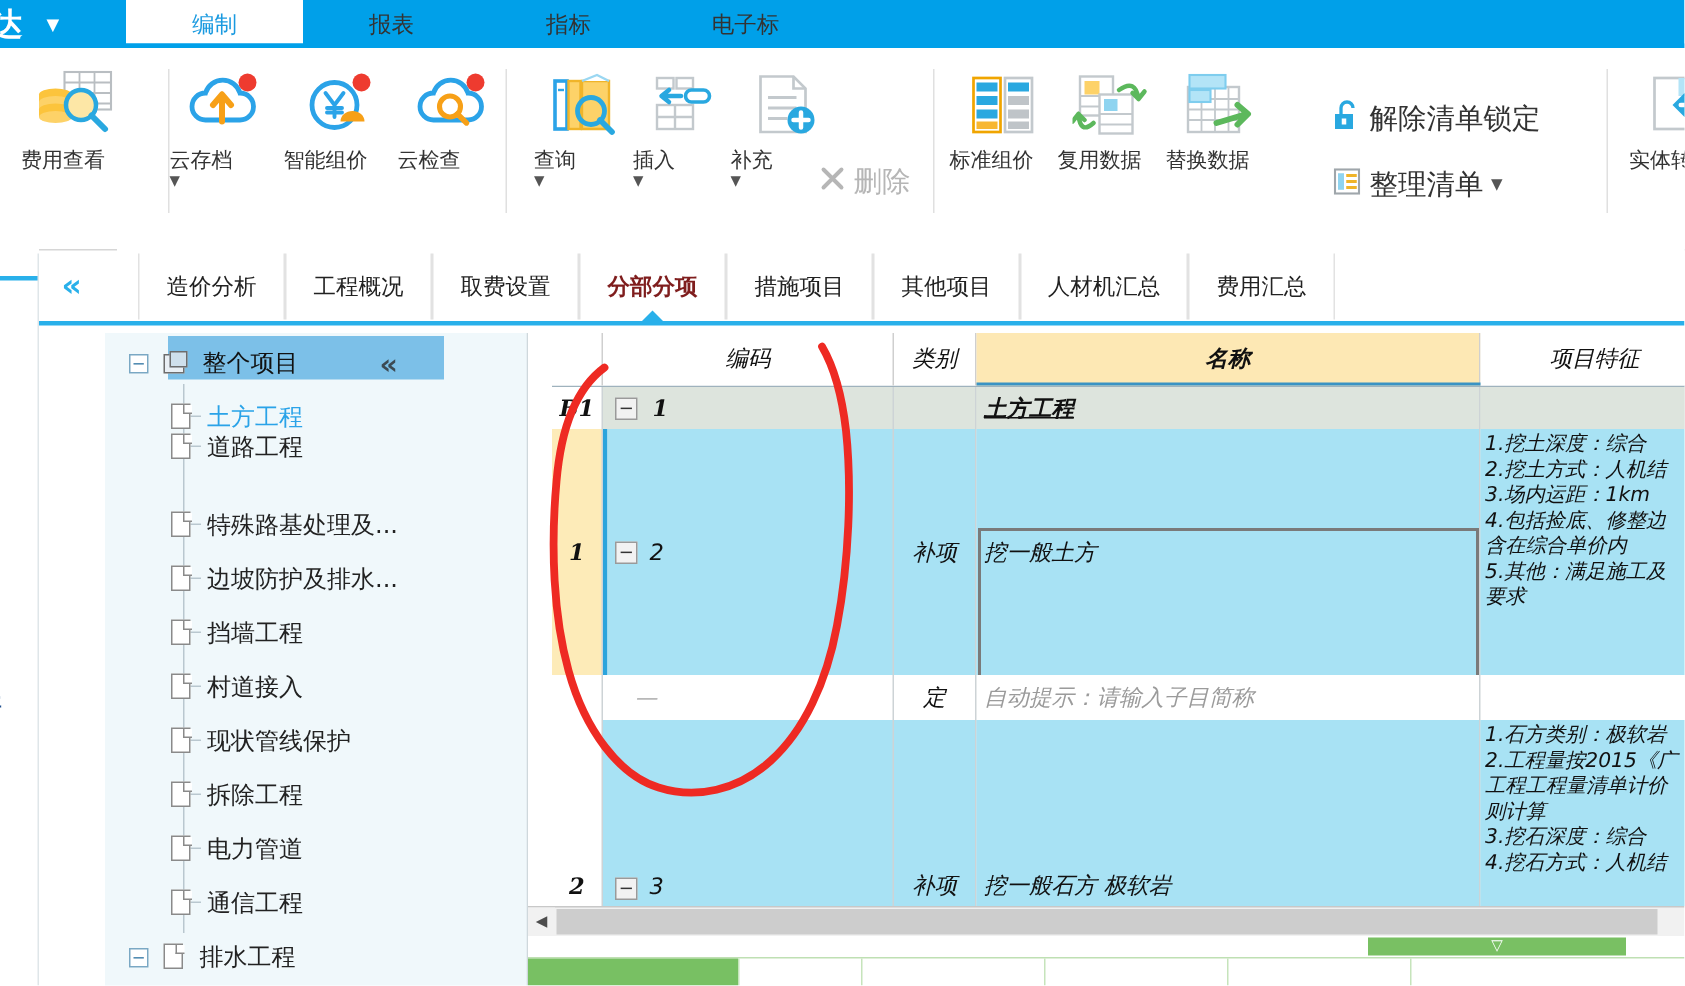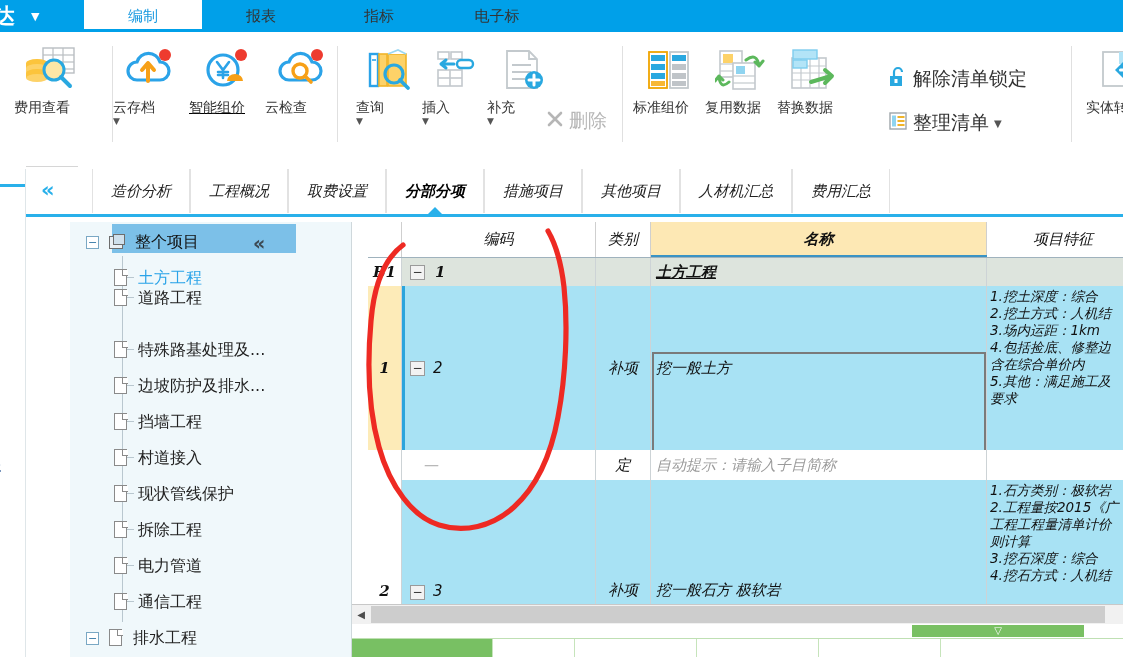--- a/index.html
+++ b/index.html
@@ -43,22 +43,22 @@
   .leftstub .t2{position:absolute;left:-14px;top:320px;font-size:15px;color:#29b0ea;font-weight:600;}
   .leftstub-edge{position:absolute;left:25px;top:169px;width:1px;height:488px;background:#dfe6e9;}
 
   
   .outer-chev{position:absolute;left:41px;top:178px;font-size:21px;color:#29b0ea;font-weight:700;}
 
   
   .sheettabs{position:absolute;left:78px;top:166px;width:1045px;height:50px;background:#ffffff;}
   .stab{position:absolute;top:3px;height:44px;display:flex;align-items:center;justify-content:center;
      font-size:15px;color:#222;border-left:1px solid #e2e2e2;border-right:1px solid #e2e2e2;
-     box-sizing:border-box;background:#fff;font-style:italic;}
-  .stab.active{color:#000000;font-weight:700;}
+     box-sizing:border-box;background:#fff;}
+  .stab.active{color:#7f1d1d;font-weight:700;}
   .stab-bottomline{position:absolute;left:26px;top:214px;width:1097px;height:3px;background:#29b0ea;}
   .stab-arrow{position:absolute;top:207px;width:0;height:0;border-left:7px solid transparent;
      border-right:7px solid transparent;border-bottom:7px solid #29b0ea;}
 
   
   .tree{position:absolute;left:70px;top:222px;width:282px;height:435px;background:#eff7fb;
      border-right:1px solid #cfd8dc;box-sizing:border-box;}
   .tree-inner{position:absolute;left:0;top:0;width:100%;height:100%;background:#f0f8fb;}
   .trow{position:absolute;left:0;width:282px;height:36px;display:flex;align-items:center;}
   .trow.sel{}
@@ -197,21 +197,21 @@
         <div class="glyph">
           <svg width="52" height="48" viewBox="0 0 52 48">
             <path d="M14 34 A9 9 0 0 1 14 16 A12 12 0 0 1 37 16 A9 9 0 0 1 37 34 Z" fill="none" stroke="#2ba3e8" stroke-width="3.2"></path>
             <path d="M25 35 L25 18 M25 17 L19 24 M25 17 L31 24" stroke="#f7a017" stroke-width="4" fill="none" stroke-linecap="round" stroke-linejoin="round"></path>
             <circle cx="42" cy="9" r="6" fill="#ee3b2f"></circle>
           </svg>
         </div>
         <div class="lbl">云存档</div>
         <div class="drop">▼</div>
       </div>
-      <div class="ritem" style="left:76px;top:4px;text-decoration:underline;">
+      <div class="ritem" style="left:76px;top:4px;">
         <div class="glyph">
           <svg width="52" height="48" viewBox="0 0 52 48">
             <circle cx="24" cy="24" r="15" fill="none" stroke="#2ba3e8" stroke-width="3.2"></circle>
             <path d="M18 16 L24 24 L30 16 M24 24 L24 32 M19 26 L29 26 M19 29 L29 29" stroke="#2ba3e8" stroke-width="2.6" fill="none" stroke-linecap="round"></path>
             <path d="M28 35 A8 7 0 0 1 44 35 Z" fill="#f7a017"></path>
             <circle cx="42" cy="9" r="6" fill="#ee3b2f"></circle>
           </svg>
         </div>
         <div class="lbl">智能组价</div>
       </div>

